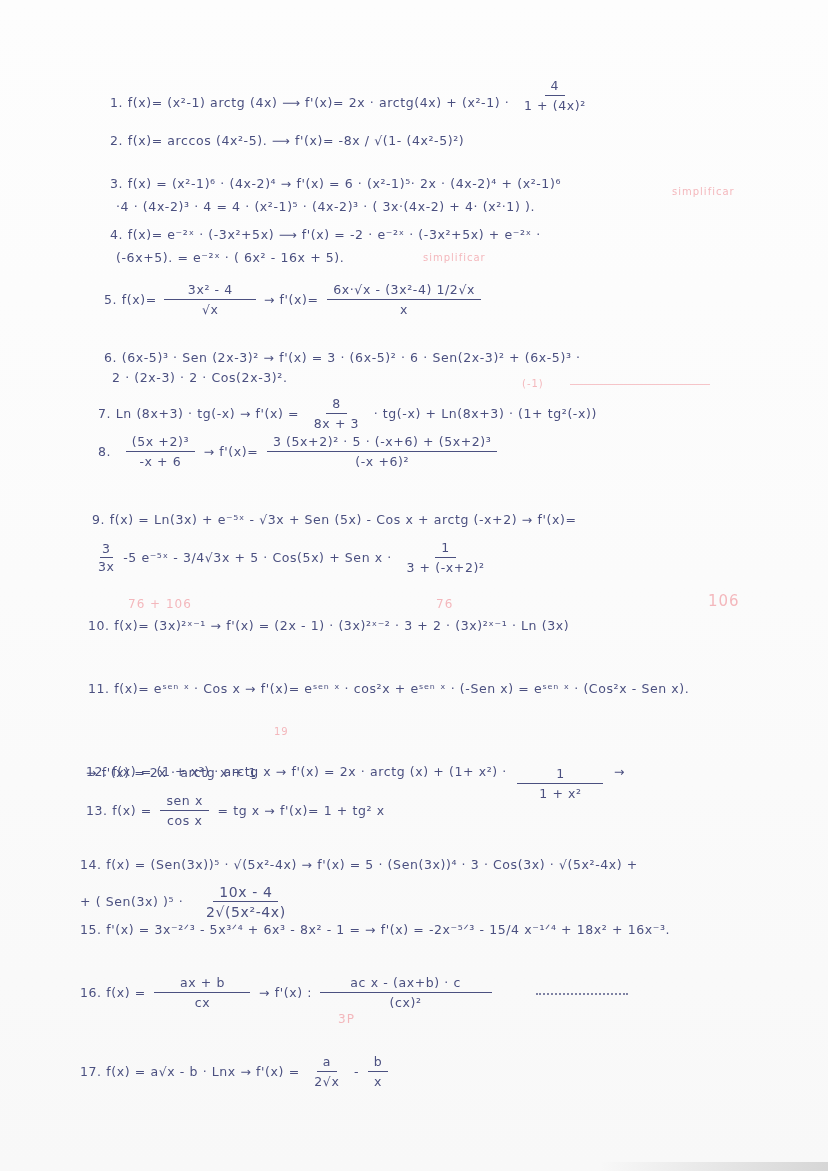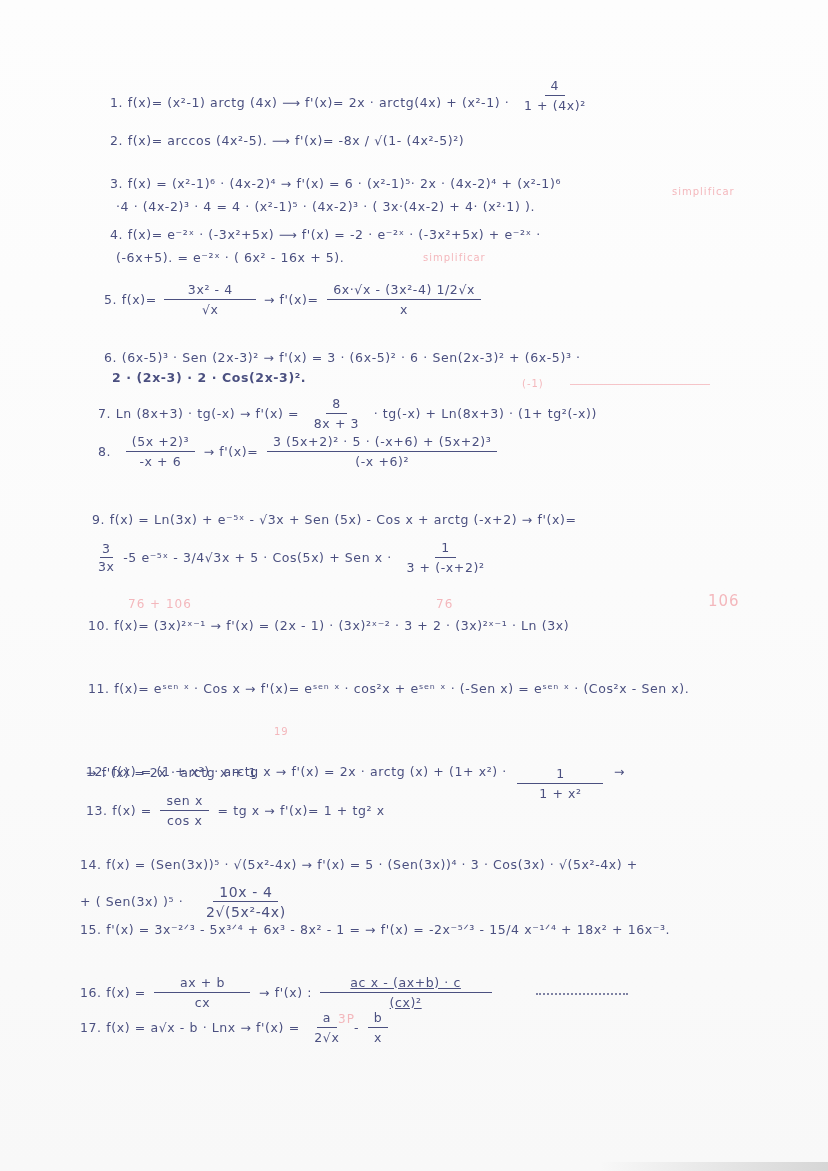--- a/index.html
+++ b/index.html
@@ -120,21 +120,21 @@
     <span class="frac">
       <span class="num">6x·√x - (3x²-4) 1/2√x</span>
       <span class="den">x</span>
     </span>
   </div>
 
   <div class="line" style="left:104px; top:350px;">
     <span>6.</span>
     <span>(6x-5)³ · Sen (2x-3)² → f'(x) = 3 · (6x-5)² · 6 · Sen(2x-3)² + (6x-5)³ ·</span>
   </div>
-  <div class="line" style="left:112px; top:370px;font-weight:bold;">
+  <div class="line" style="left:112px; top:370px;">
     <span>2 · (2x-3) · 2 · Cos(2x-3)².</span>
   </div>
 
   <div class="pink" style="left:522px; top:378px;">(-1)</div>
   <div class="pink-rule" style="left:570px; top:384px; width:140px;"></div>
   <div class="line" style="left:98px; top:396px;">
     <span>7.</span>
     <span>Ln (8x+3) · tg(-x) → f'(x) =</span>
     <span class="frac">
       <span class="num">8</span>
@@ -227,29 +227,29 @@
   </div>
 
   <div class="line" style="left:80px; top:975px;">
     <span>16.</span>
     <span>f(x) =</span>
     <span class="frac" style="width:96px;">
       <span class="num" style="width:84px;">ax + b</span>
       <span class="den">cx</span>
     </span>
     <span>→ f'(x) :</span>
-    <span class="frac" style="width:170px;text-decoration:underline;">
+    <span class="frac" style="width:170px;">
       <span class="num" style="width:160px;">ac x - (ax+b) · c</span>
       <span class="den">(cx)²</span>
     </span>
   </div>
   <div class="squiggle" style="left:536px; top:989px; width:92px;"></div>
 
   <div class="pink" style="left:338px; top:1012px; font-size:12px;">3P</div>
-  <div class="line" style="left:80px; top:1010px;">
+  <div class="line" style="left:80px; top:1054px;">
     <span>17.</span>
     <span>f(x) = a√x - b · Lnx → f'(x) =</span>
     <span class="frac">
       <span class="num">a</span>
       <span class="den">2√x</span>
     </span>
     <span>-</span>
     <span class="frac">
       <span class="num">b</span>
       <span class="den">x</span>

